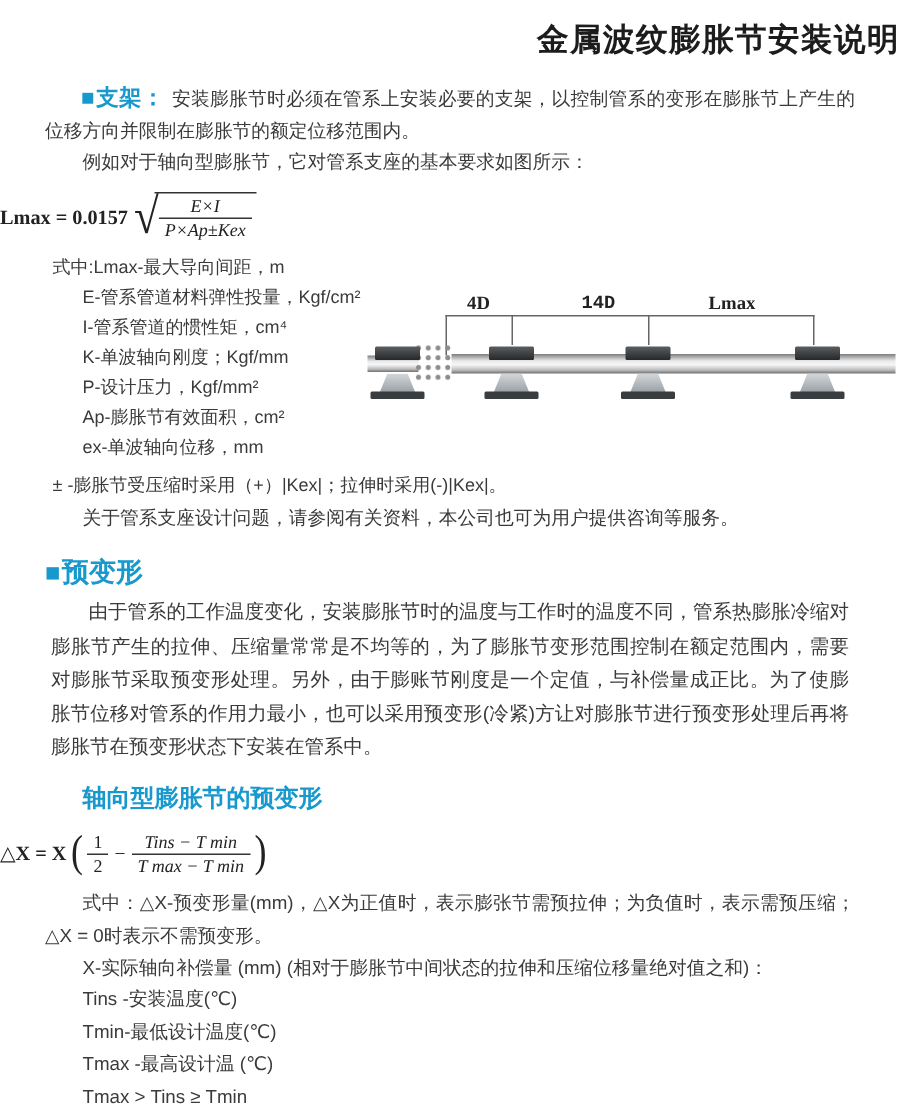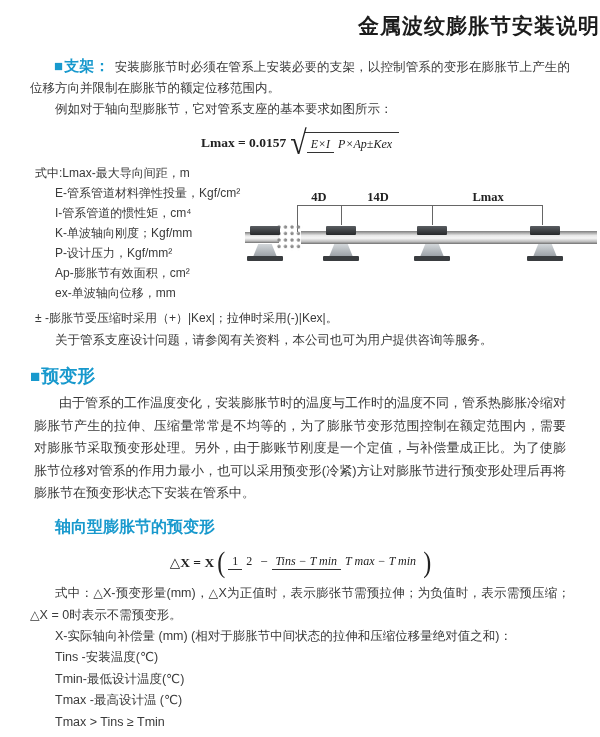--- a/index.html
+++ b/index.html
@@ -10,45 +10,45 @@
   .title{
     margin:12px 0 0;text-align:right;font-size:21px;font-weight:bold;color:#1c1c1c;
     letter-spacing:1px;
   }
   .body-p{margin:0 30px;font-size:12.5px;line-height:21px;text-align:justify;}
   .p1{margin-top:15px;text-indent:24px;}
   .indent{text-indent:25px;}
   .marker{color:#1899cd;font-size:15px;margin-right:1px;}
   .h-support{color:#1899cd;font-size:15px;font-weight:bold;margin-right:5px;}
   
-  .formula{display:flex;justify-content:center;align-items:center;gap:4px;
+  .formula{display:flex;align-items:center;gap:4px;
     font-family:"Liberation Serif","DejaVu Serif",serif;color:#222;}
   .f1{margin:9px 0 7px;}
   .f-lhs{font-weight:bold;font-size:13.5px;}
   .sqrt{display:inline-flex;align-items:center;}
   .rad{font-size:30px;line-height:0.9;transform:scaleY(1.12);margin-right:-3px;font-weight:normal;}
   .radicand{border-top:1.5px solid #333;padding:1px 3px 0;}
-  .frac{display:inline-flex;flex-direction:row;text-align:center;font-size:12px;line-height:1.25;vertical-align:middle;}
+  .frac{display:inline-flex;flex-direction:column;text-align:center;font-size:12px;line-height:1.25;vertical-align:middle;}
   .frac .num{border-bottom:1px solid #333;padding:0 4px;}
   .frac .den{padding:0 4px;}
   .it{font-style:italic;}
   
   .defs-wrap{position:relative;margin:4px 0 0 35px;height:142px;}
   .defs p{margin:0;font-size:12px;line-height:20px;color:#3a3a3a;}
   .defs p + p{margin-left:20px;}
   .diagram{position:absolute;left:210px;top:30px;width:352px;height:100px;}
   .dim-line{position:absolute;left:52px;top:12px;width:246px;height:1px;background:#666;}
   .tick{position:absolute;top:12px;width:1px;background:#666;}
   .t1{left:52px;height:27px;}
   .t2{left:96px;height:20px;}
   .t3{left:187px;height:20px;}
   .t4{left:297px;height:20px;}
   .dlabel{position:absolute;top:-3px;transform:translateX(-50%);
     font-family:"Liberation Serif","DejaVu Serif",serif;font-weight:bold;font-size:12.5px;color:#222;}
-  .l1{left:74px;} .l2{left:133px;} .l3{left:243px;}
+  .l1{left:74px;} .l2{left:154px;font-family:Liberation Mono, monospace;} .l3{left:243px;}
   .pipe-stub{position:absolute;left:0;top:39px;width:34px;height:11px;
     background:linear-gradient(to bottom,#7d7d7d 0%,#e9e9e9 35%,#f6f6f6 55%,#bdbdbd 82%,#6f6f6f 100%);}
   .pipe-main{position:absolute;left:56px;top:38px;width:296px;height:13px;
     background:linear-gradient(to bottom,#7d7d7d 0%,#e9e9e9 35%,#f6f6f6 55%,#bdbdbd 82%,#6f6f6f 100%);}
   .bellows{position:absolute;left:31px;top:31px;width:27px;height:27px;
     background-image:radial-gradient(circle at 3px 3px,#8d8d8d 1.4px,transparent 2px);
     background-size:6.5px 6.5px;}
   .support{position:absolute;top:33px;width:40px;height:36px;}
   .s1{left:0px;} .s2{left:76px;} .s3{left:167px;} .s4{left:280px;}
   .clamp{position:absolute;left:5px;top:0;width:30px;height:9px;border-radius:1px;

